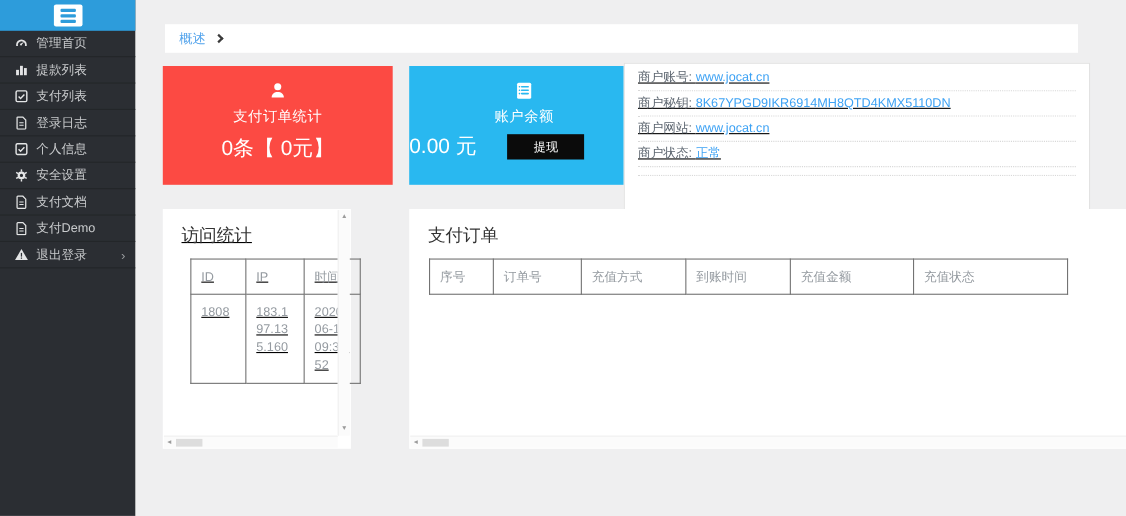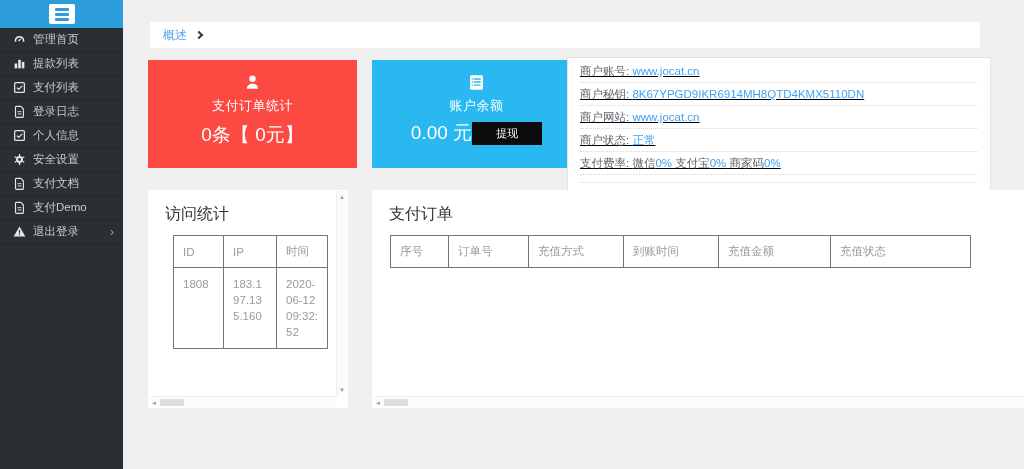--- a/index.html
+++ b/index.html
@@ -27,33 +27,33 @@
   .crumb { color:#54a4ec; text-decoration:none; cursor:pointer; }
   .bc-chev { width:6px; height:6px; border-top:2px solid #3a3a3a; border-right:2px solid #3a3a3a;
     transform:rotate(45deg); margin-left:9px; margin-top:-1px; }
   
   .card { position:absolute; top:60px; width:209px; height:108px; color:#fff; text-align:center; }
   .card-red { left:25px; background:#fc4a43; }
   .card-blue { left:249px; background:#29b8f0; }
   .card-icon { display:flex; justify-content:center; padding-top:13px; }
   .card-title { font-size:13px; margin-top:5px; letter-spacing:.5px; }
   .card-value { font-size:19px; margin-top:7px; }
-  .balance-row { display:flex; align-items:center; justify-content:center; gap:0; margin-top:5px; }
+  .balance-row { display:flex; align-items:center; justify-content:flex-start; gap:28px; margin-top:5px; }
   .balance-row .card-value { margin-top:0; }
   .withdraw-btn { background:#0b0b0b; color:#fff; border:none; font-size:11px; padding:4px 24px; cursor:pointer; font-family:inherit; }
   
   .info-panel { position:absolute; left:444px; top:57px; width:424px; height:155px;
     background:#fff; border:1px solid #e2e2e2; padding:2px 12px 0; overflow:hidden;text-decoration:underline; }
   .info-row { font-size:11.5px; padding:4px 0 3px; border-bottom:1px dotted #d8d8d8;
     color:#5d6670; white-space:nowrap; line-height:15px; }
   .seg-label, .seg-plain { color:#5d6670; }
   .seg-link { color:#3da2f4; cursor:pointer; }
   
   .panel { position:absolute; top:190px; height:218px; background:#fff; }
-  .visit-panel { left:25px; width:200px; }
+  .visit-panel { left:25px; width:171px;text-decoration:underline; }
   .orders-panel { left:249px; width:731px; }
   .panel h2 { margin:0; padding:14px 0 10px 17px; font-size:16px; color:#333; font-weight:400; }
   .grid { border-collapse:collapse; font-size:11.5px; table-layout:fixed; }
   .grid th, .grid td { border:1px solid #737373; text-align:left; padding:8px 9px;
     font-weight:400; color:#949aa0; }
   .visit-panel .grid { margin-left:25px; width:154px; }
   .visit-panel td { vertical-align:top; word-break:break-all; line-height:16px; }
   .orders-panel .grid { margin-left:18px; width:580px; }
   
   .vscroll { position:absolute; top:1px; right:1px; width:11px; bottom:12px; background:#fbfbfb; border-left:1px solid #efefef; }
@@ -202,21 +202,20 @@
       <span class="card-value">0.00 元</span>
       <button class="withdraw-btn">提现</button>
     </div>
   </section>
 
   <section class="info-panel" id="info-panel">
       <div class="info-row"><span class="seg-label">商户账号: </span><span class="seg-link">www.jocat.cn</span></div>
       <div class="info-row"><span class="seg-label">商户秘钥: </span><span class="seg-link">8K67YPGD9IKR6914MH8QTD4KMX5110DN</span></div>
       <div class="info-row"><span class="seg-label">商户网站: </span><span class="seg-link">www.jocat.cn</span></div>
       <div class="info-row"><span class="seg-label">商户状态: </span><span class="seg-link">正常</span></div>
-      <div class="info-row"><span class="seg-label">支付费率: </span><span class="seg-plain">微信</span><span class="seg-link">0%</span><span class="seg-plain"> 支付宝</span><span class="seg-link">0%</span><span class="seg-plain"> 商家码</span><span class="seg-link">0%</span></div>
       <div class="info-row"></div>
     </section>
 
   <section class="panel visit-panel">
     <h2>访问统计</h2>
     <table class="grid" id="visit-table">
       <colgroup>
           <col style="width:50px">
           <col style="width:53px">
           <col style="width:51px">

